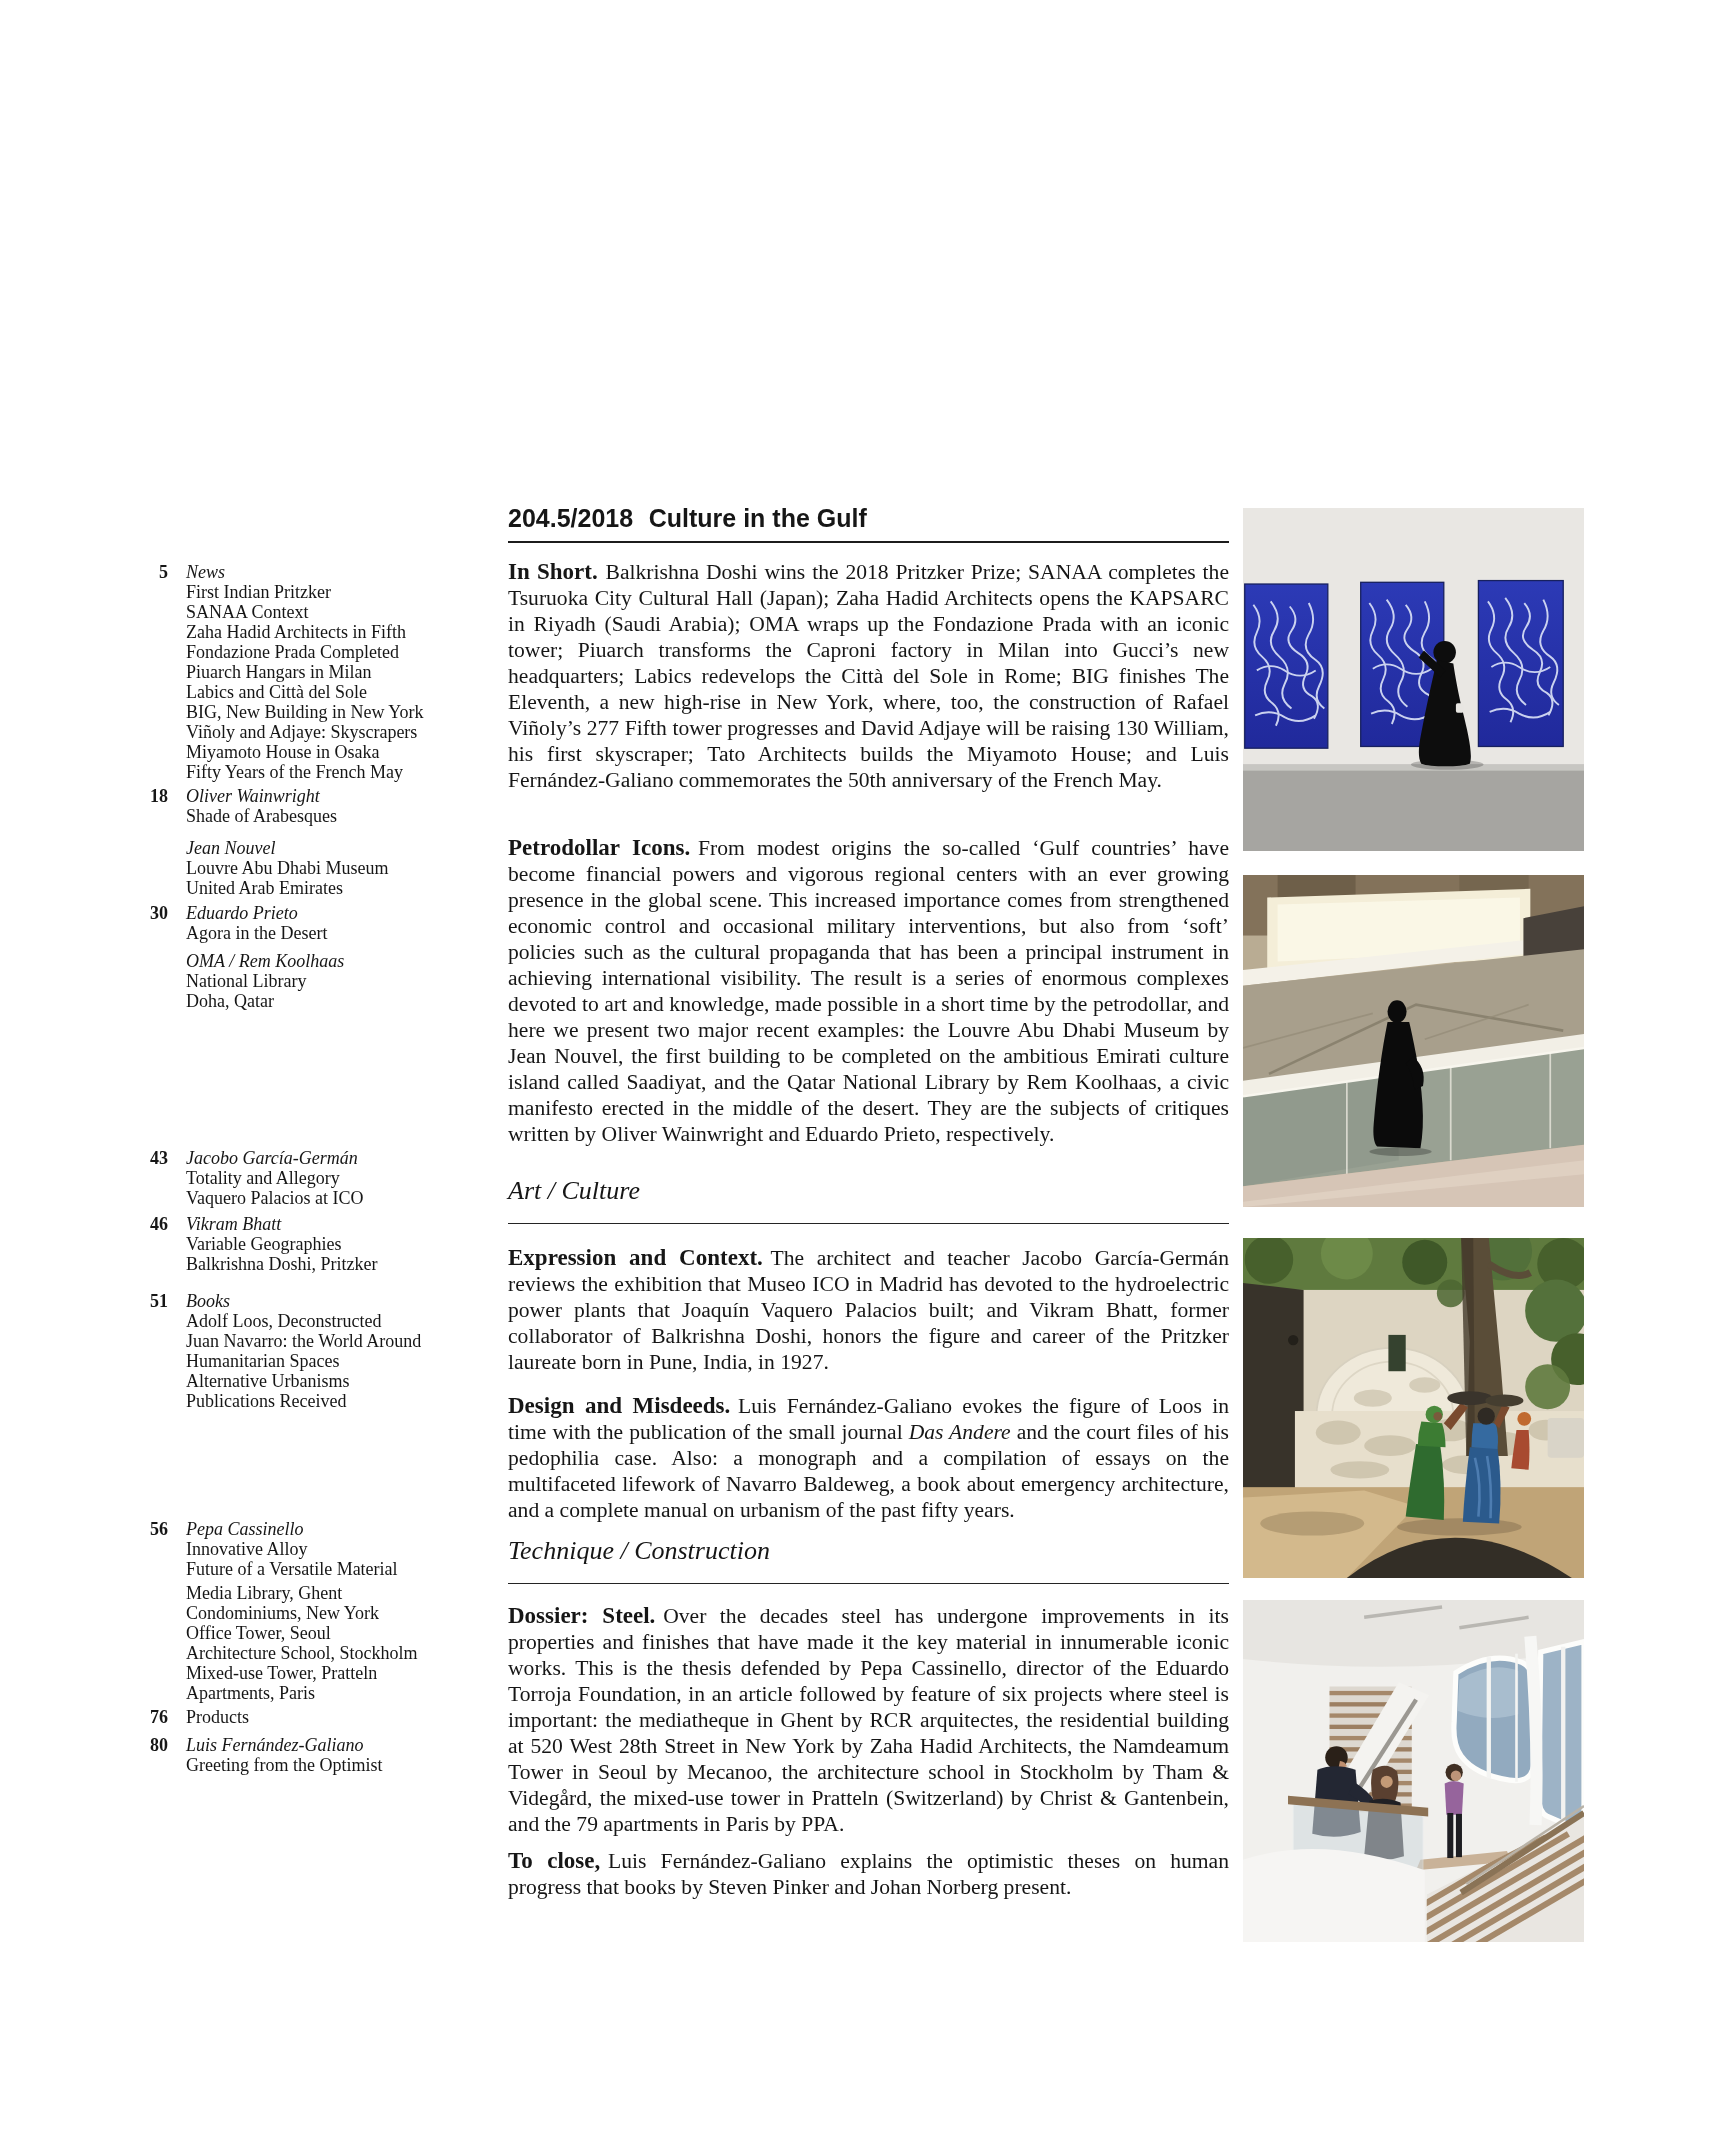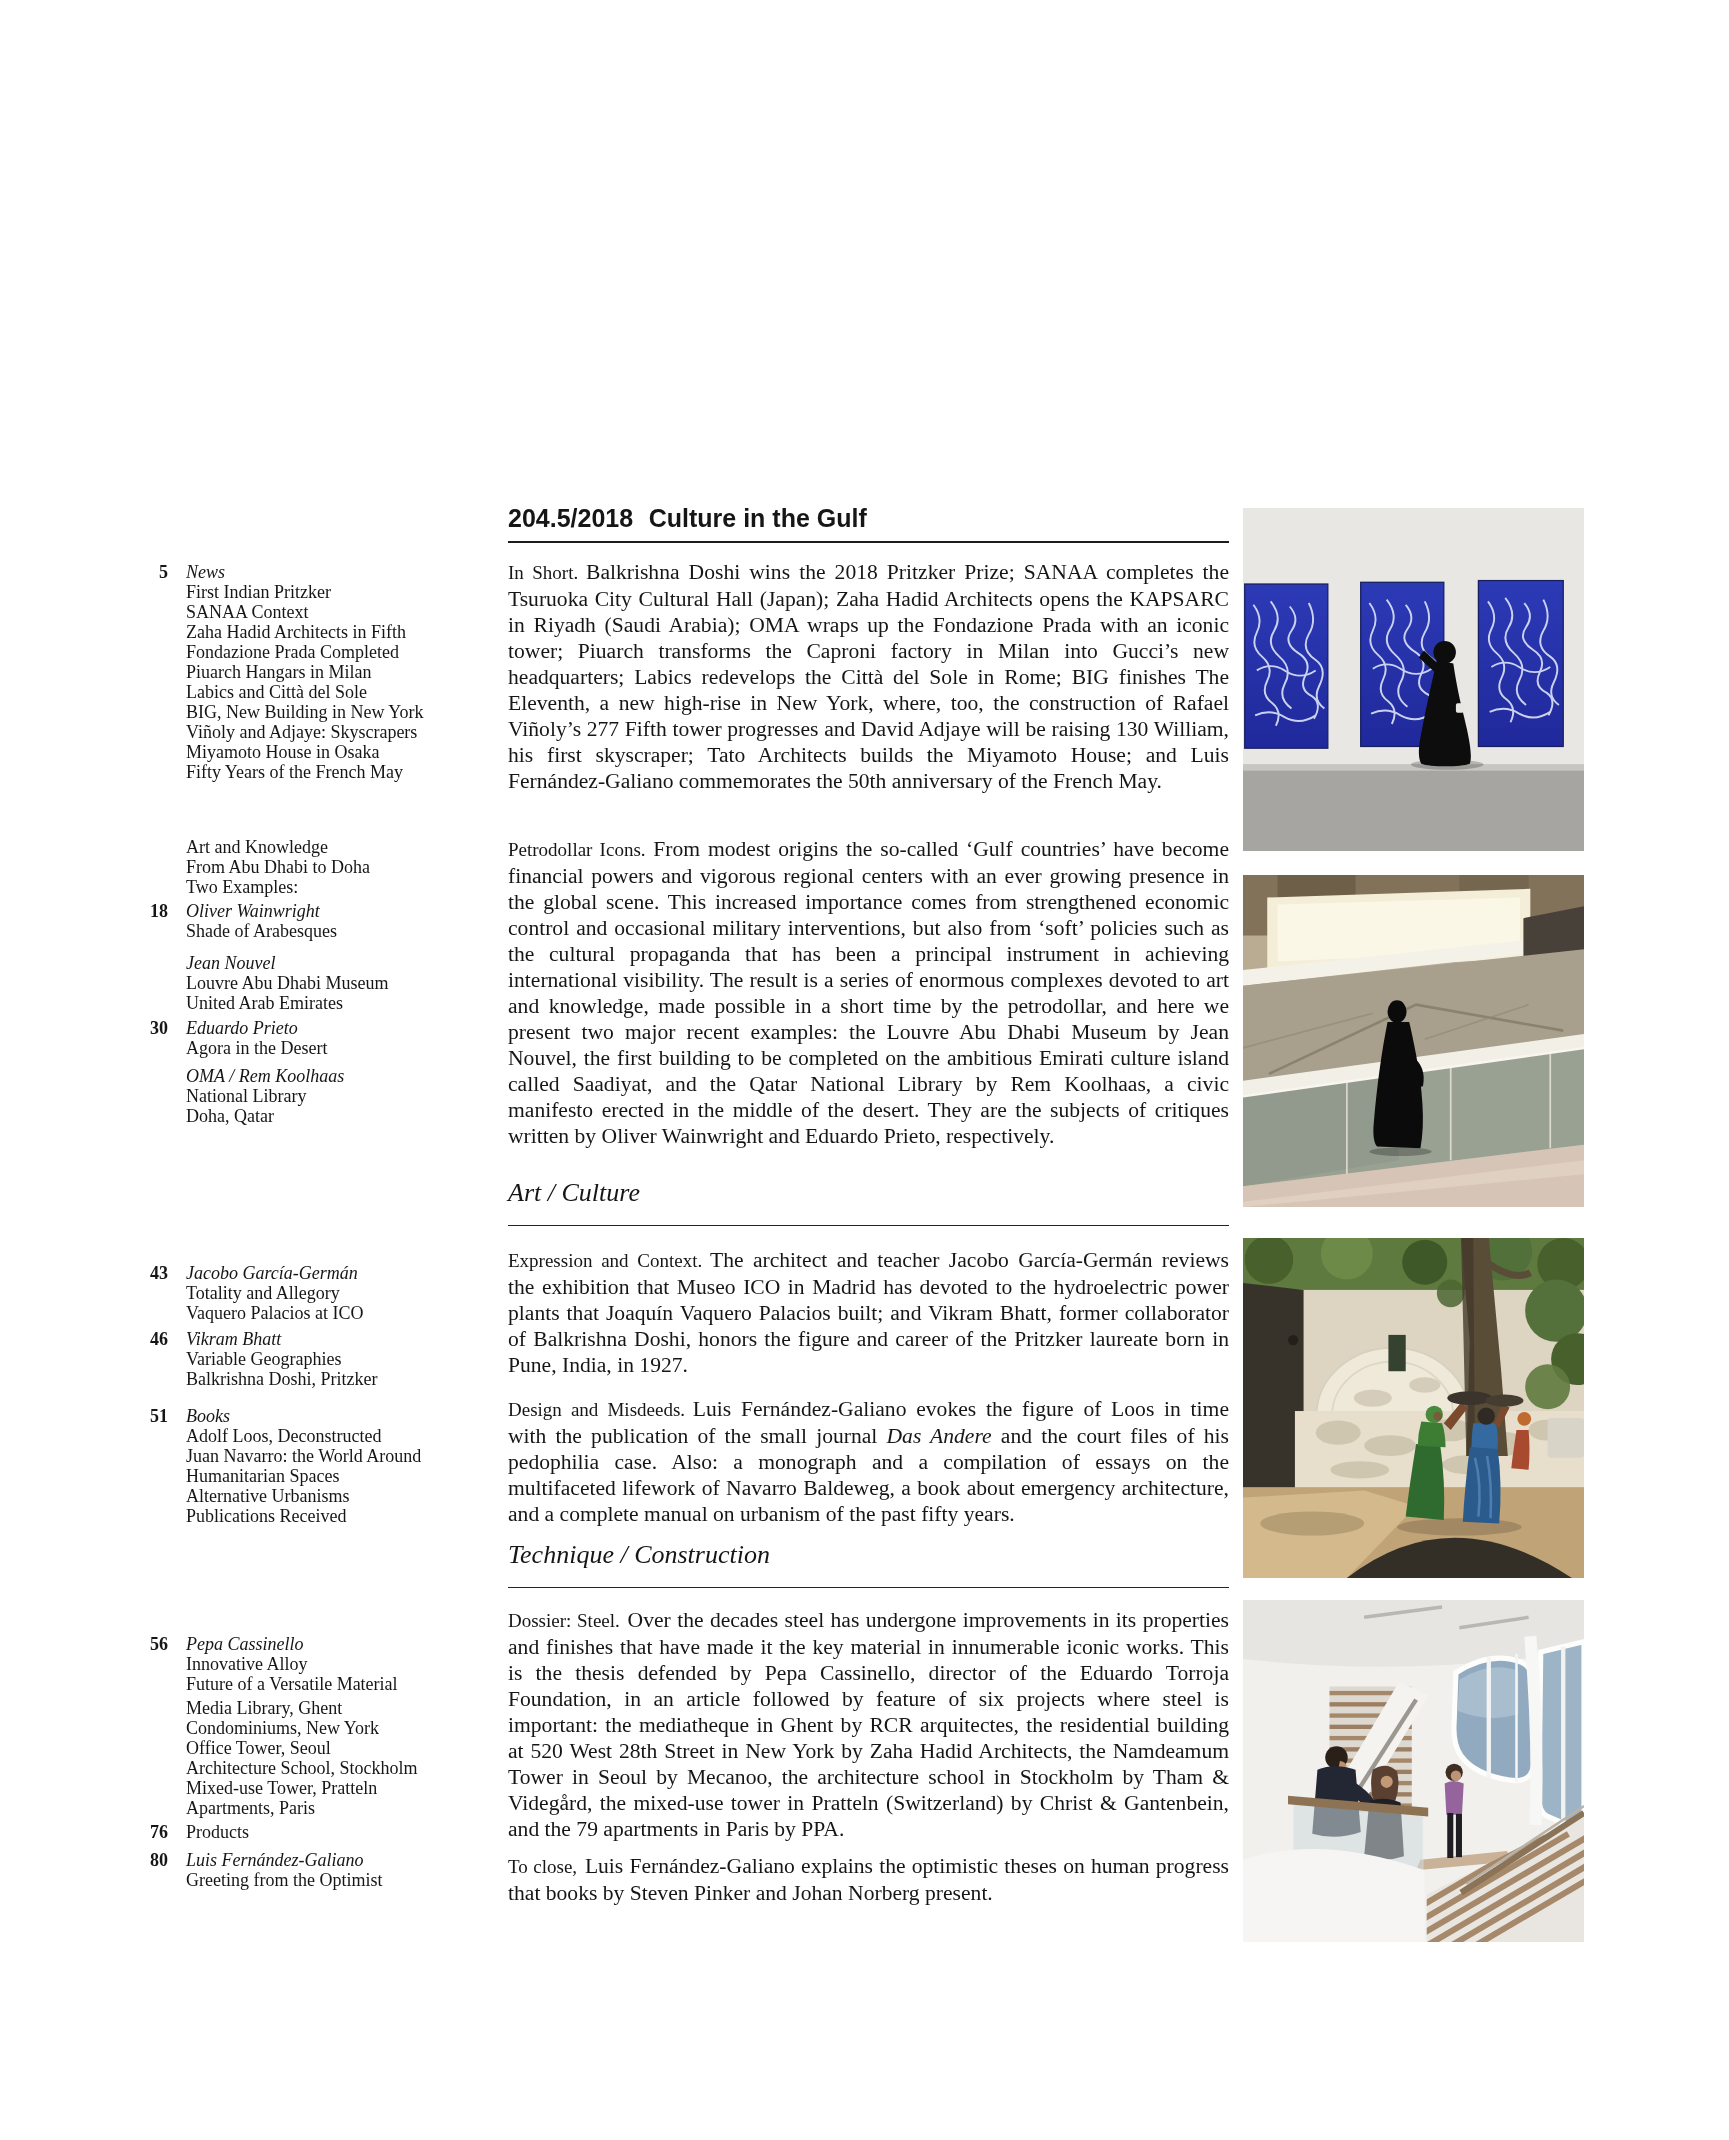--- a/index.html
+++ b/index.html
@@ -10,21 +10,21 @@
           font-family:"Liberation Sans",sans-serif;font-weight:bold;font-size:25px;}
   .header .ttl{margin-left:15.6px;}
   .toc{position:absolute;left:130px;top:562px;width:379px;font-size:18px;line-height:20px;}
   .blk{display:flex;}
   .num{width:38px;text-align:right;font-weight:bold;flex:none;}
   .lines{margin-left:18px;}
   .it{font-style:italic;}
   .mid{position:absolute;left:508px;top:559px;width:721px;font-size:21.6px;line-height:26px;
        text-align:justify;}
   .para{margin:0;}
-  .lead{font-weight:normal;font-size:19px;margin-right:7.8px;}
+  .lead{font-weight:bold;font-size:23px;margin-right:7.8px;}
   .sechead{margin:0;font-style:italic;font-weight:normal;font-size:26px;line-height:29px;
            border-bottom:1.7px solid #242424;padding-bottom:18px;text-align:left;}
   .photo{position:absolute;left:1243px;width:341px;}
   .photo svg{display:block;width:100%;height:100%;}
 </style>
 </head>
 <body>
 
 <div class="page">
 
@@ -44,28 +44,20 @@
         <div>Fondazione Prada Completed</div>
         <div>Piuarch Hangars in Milan</div>
         <div>Labics and Città del Sole</div>
         <div>BIG, New Building in New York</div>
         <div>Viñoly and Adjaye: Skyscrapers</div>
         <div>Miyamoto House in Osaka</div>
         <div>Fifty Years of the French May</div>
       </div>
     </div>
 
-    <div class="blk" style="margin-top:55px">
-      <div class="num"></div>
-      <div class="lines">
-        <div>Art and Knowledge</div>
-        <div>From Abu Dhabi to Doha</div>
-        <div>Two Examples:</div>
-      </div>
-    </div>
 
     <div class="blk" style="margin-top:4px">
       <div class="num">18</div>
       <div class="lines">
         <div class="it">Oliver Wainwright</div>
         <div>Shade of Arabesques</div>
       </div>
     </div>
 
     <div class="blk" style="margin-top:12px">

